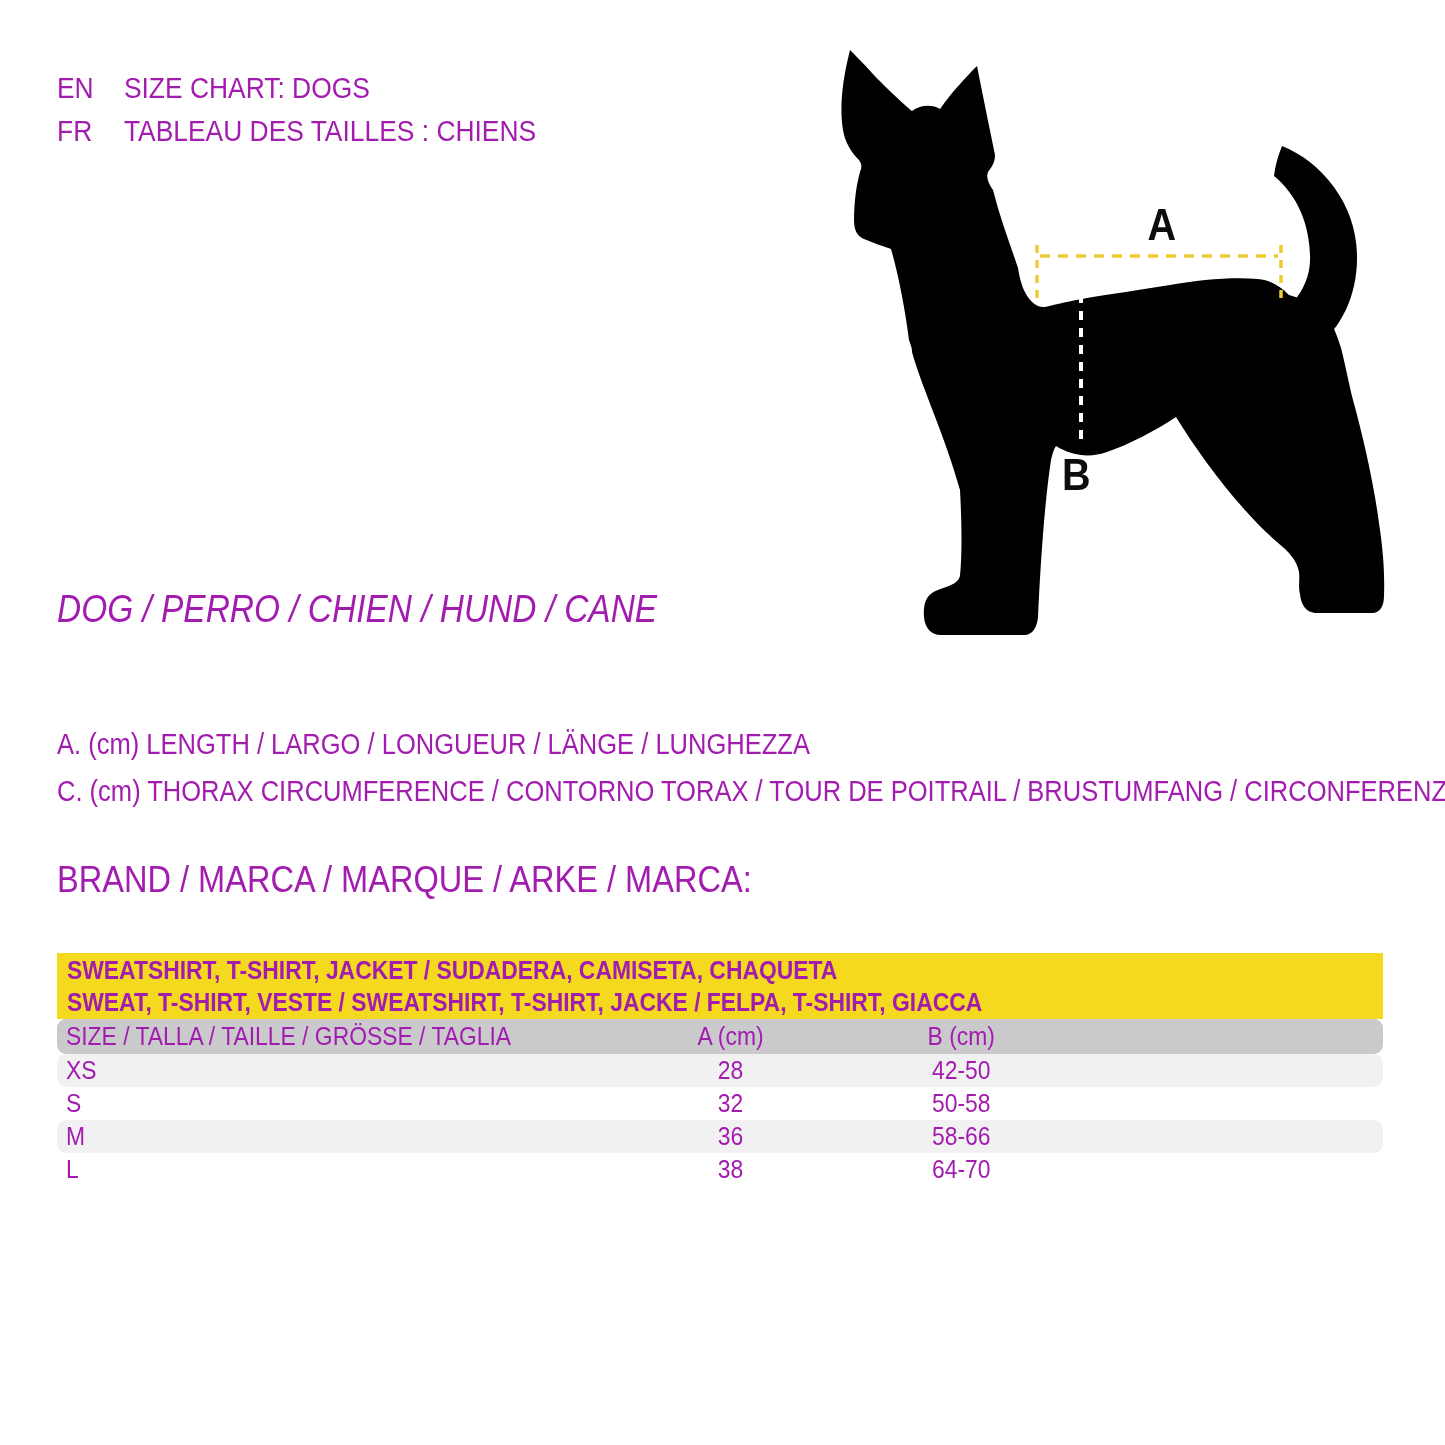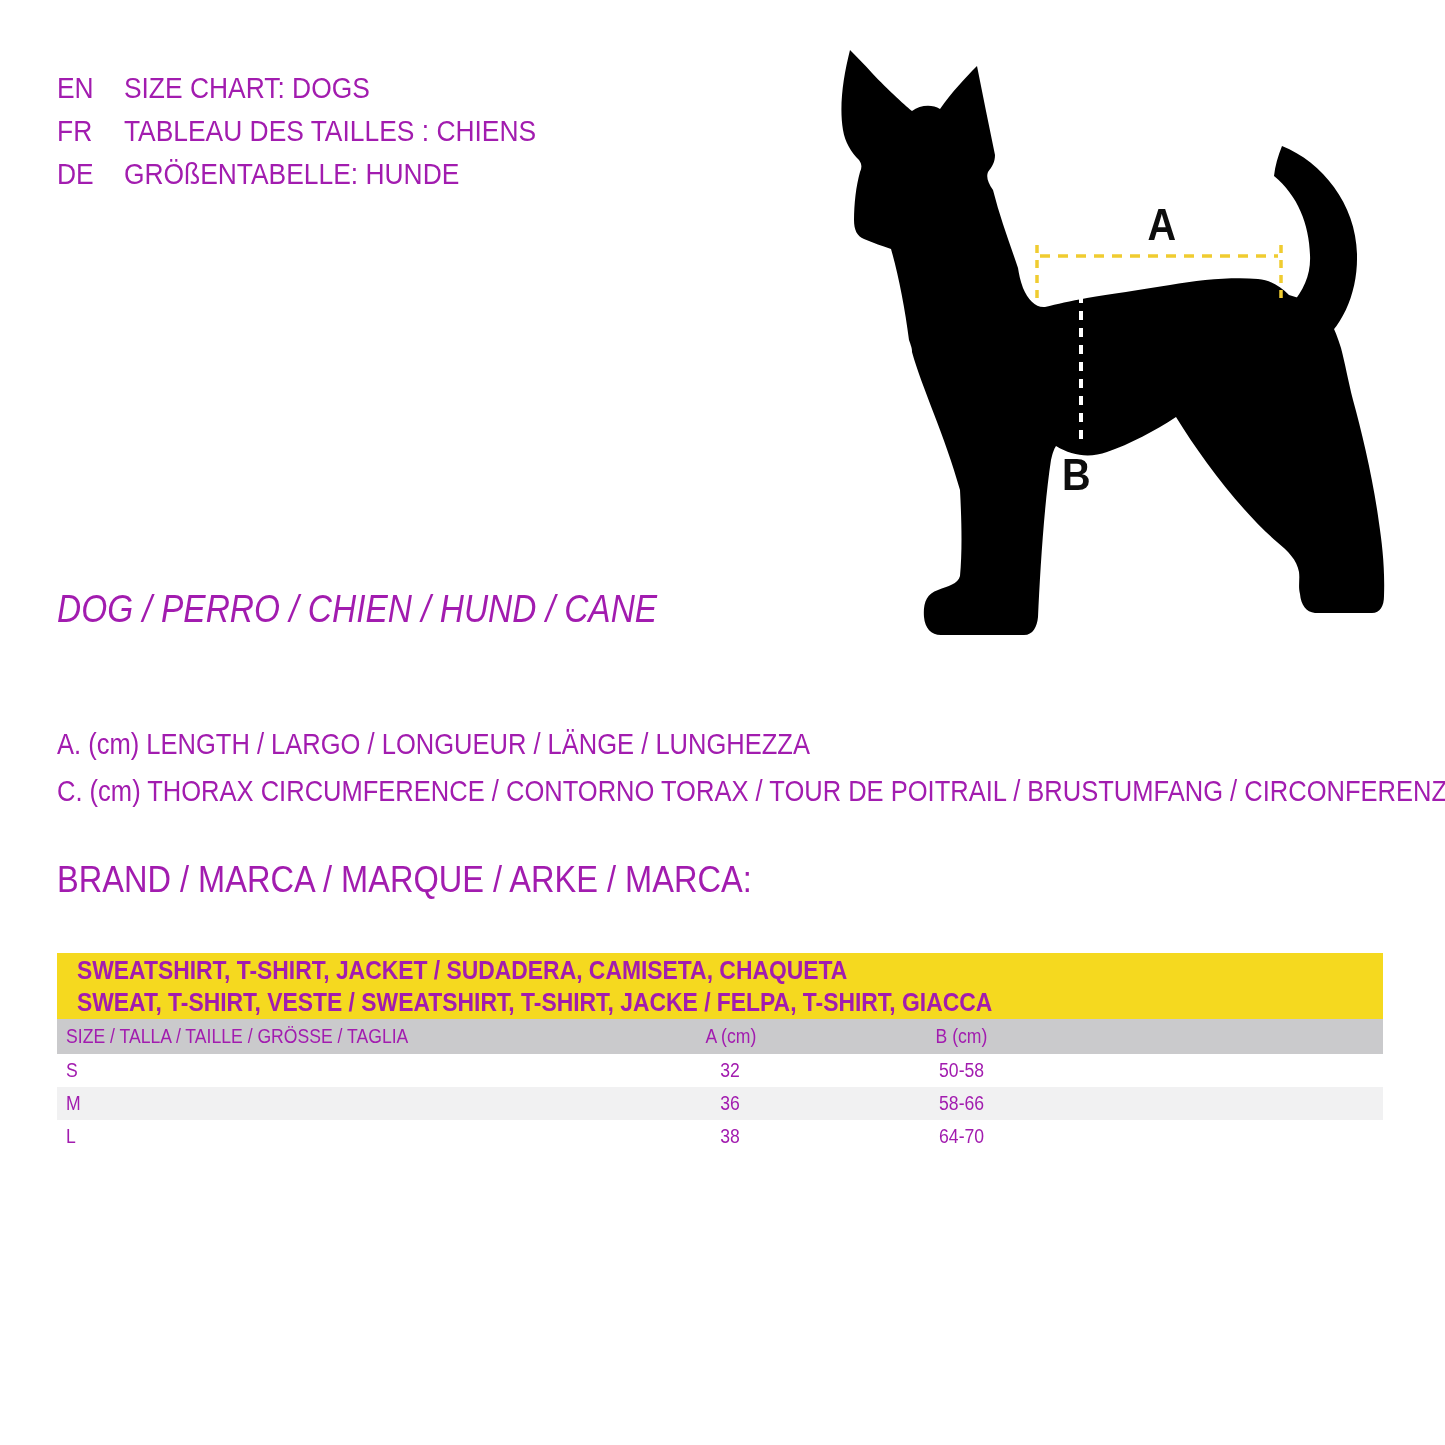--- a/index.html
+++ b/index.html
@@ -21,37 +21,36 @@
   .dog-label{position:absolute;left:57px;top:570px;font-size:38px;font-style:italic;}
 
   
   .legend{position:absolute;left:57px;top:703px;font-size:29px;line-height:47px;}
 
   
   .brand{position:absolute;left:57px;top:841px;font-size:37px;}
 
   
   .size-table{position:absolute;left:57px;top:935px;width:1326px;}
-  .band{background:#F5D91F;height:66px;display:flex;flex-direction:column;justify-content:center;padding-left:20px;box-sizing:border-box;}
+  .band{background:#F5D91F;height:66px;display:flex;flex-direction:column;justify-content:center;padding-left:10px;box-sizing:border-box;}
   .band-line{font-size:26px;line-height:32px;font-weight:700;}
-  .trow{display:grid;grid-template-columns:42% 17.6% 17.2% 23.2%;align-items:center;height:33px;font-size:20px;}
+  .trow{display:grid;grid-template-columns:42% 17.6% 17.2% 23.2%;align-items:center;height:33px;font-size:26px;border-radius:9px;}
   .trow.head{background:#CACACC;height:35px;}
   .trow.alt{background:#F1F1F2;}
   .cell-size{padding-left:9px;}
   .cell-a,.cell-b{text-align:center;}
 </style>
 </head>
 <body>
 
 <div id="canvas">
 
   <div class="langs">
     <div><span class="cond"><span class="lang-code">EN</span><span>SIZE CHART: DOGS</span></span></div>
     <div><span class="cond"><span class="lang-code">FR</span><span>TABLEAU DES TAILLES : CHIENS</span></span></div>
-    <div><span class="cond"><span class="lang-code">DE</span><span>GRÖßENTABELLE: HUNDE</span></span></div>
   </div>
 
   <div class="dog-wrap">
     <svg width="630" height="630" viewBox="0 0 630 630">
 
       <path fill="#000000" d="
         M 40 22
         C 33 50 29 78 33 102
         C 35 114 41 124 49 132
         C 52 136 52 140 50 144
@@ -138,20 +137,26 @@
     <div class="band">
       <div class="band-line"><span class="cond">SWEATSHIRT, T-SHIRT, JACKET / SUDADERA, CAMISETA, CHAQUETA</span></div>
       <div class="band-line"><span class="cond">SWEAT, T-SHIRT, VESTE / SWEATSHIRT, T-SHIRT, JACKE / FELPA, T-SHIRT, GIACCA</span></div>
     </div>
     <div class="trow head">
       <div class="cell-size"><span class="cond">SIZE / TALLA / TAILLE / GRÖSSE / TAGLIA</span></div>
       <div class="cell-a"><span class="cond-c">A (cm)</span></div>
       <div class="cell-b"><span class="cond-c">B (cm)</span></div>
       <div></div>
     </div>
+    <div class="trow alt">
+      <div class="cell-size"><span class="cond">XS</span></div>
+      <div class="cell-a"><span class="cond-c">28</span></div>
+      <div class="cell-b"><span class="cond-c">42-50</span></div>
+      <div></div>
+    </div>
     <div class="trow">
       <div class="cell-size"><span class="cond">S</span></div>
       <div class="cell-a"><span class="cond-c">32</span></div>
       <div class="cell-b"><span class="cond-c">50-58</span></div>
       <div></div>
     </div>
     <div class="trow alt">
       <div class="cell-size"><span class="cond">M</span></div>
       <div class="cell-a"><span class="cond-c">36</span></div>
       <div class="cell-b"><span class="cond-c">58-66</span></div>

